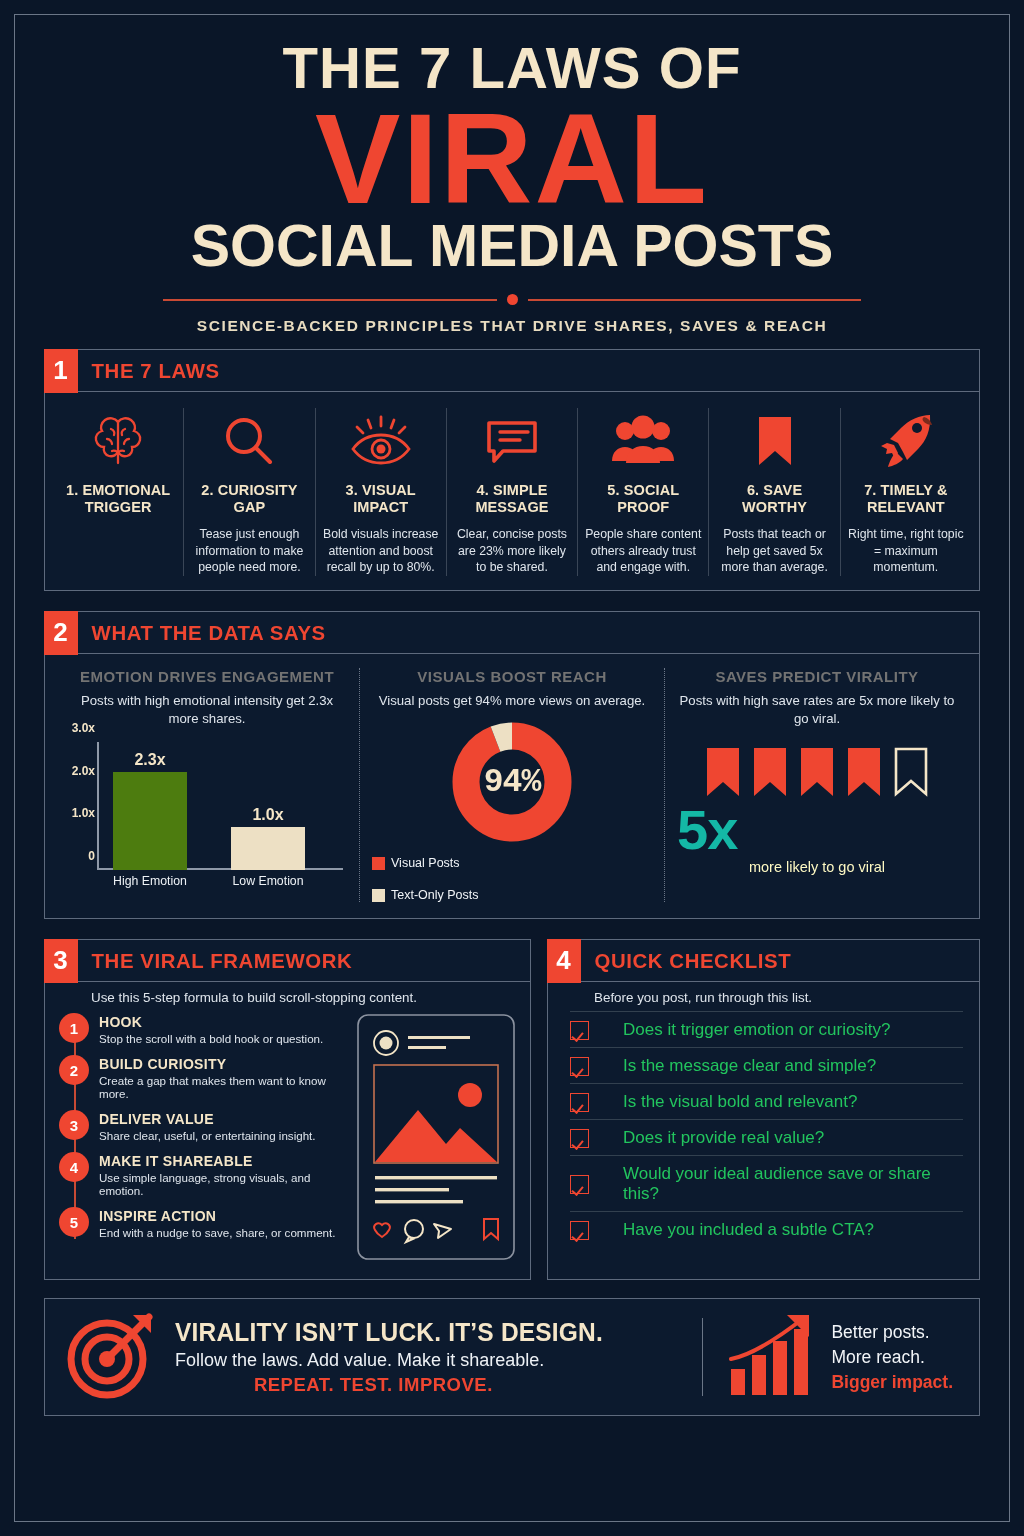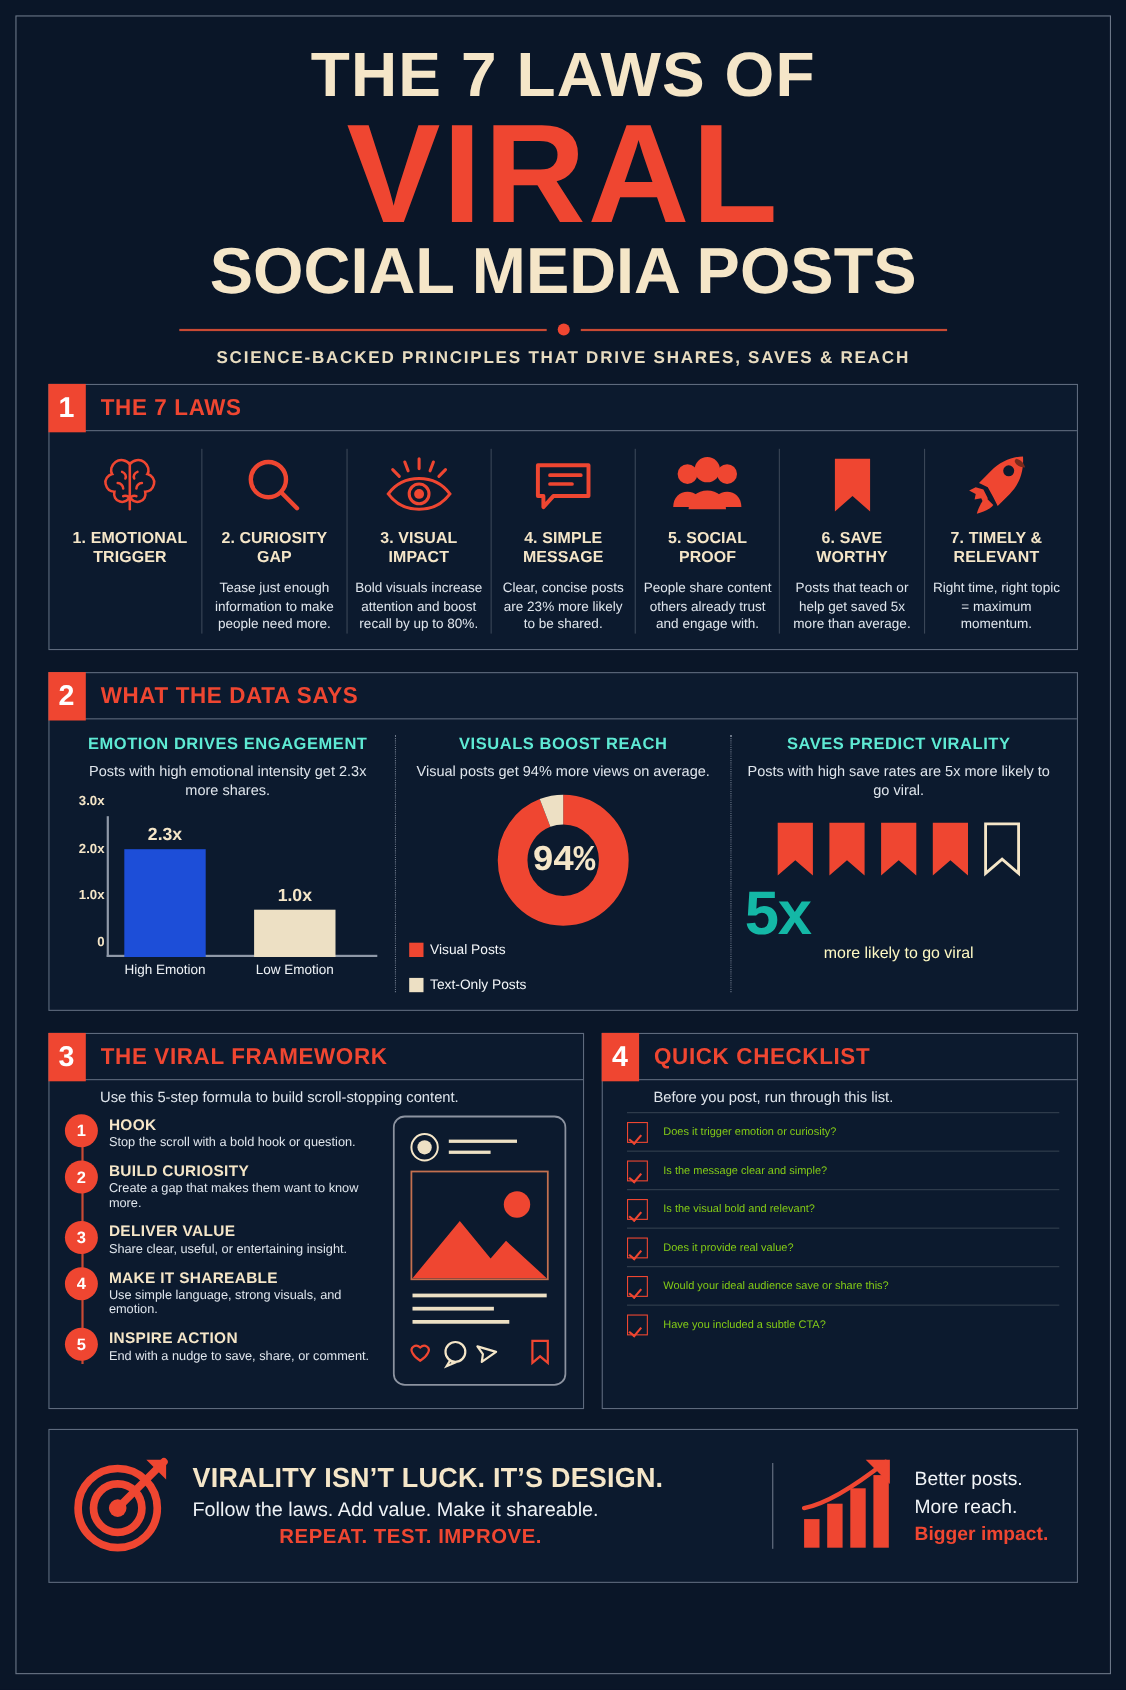--- a/index.html
+++ b/index.html
@@ -95,21 +95,21 @@
     line-height: 1.38;
   }
 
   
   #sec-data { margin-top: 20px; }
   .data-grid { display: flex; padding: 14px 10px 16px; }
   .dpanel { flex: 1; padding: 0 12px; position: relative; }
   .dpanel + .dpanel { border-left: 1.5px dotted #6b7687; }
   .dp-title {
     text-align: center; font-size: 15px; font-weight: bold;
-    color: #5eead4; letter-spacing: 0.5px;
+    color: #737373; letter-spacing: 0.5px;
   }
   .dp-sub {
     text-align: center; margin-top: 7px; font-size: 13.2px;
     color: #dfe5ec; line-height: 1.35;
   }
 
   
   .bar-wrap { position: relative; height: 150px; margin: 14px 0 0 0; }
   .bc-axisY {
     position: absolute; left: 30px; top: 0; bottom: 22px; width: 2px;
@@ -200,27 +200,27 @@
   .ck-box {
     flex: none; width: 19px; height: 19px;
     border: 1.8px solid #ef4631; position: relative;
   }
   .ck-box::after {
     content: ""; position: absolute;
     left: 3px; top: 8px; width: 5px; height: 9px;
     border-right: 2px solid #ef4631; border-bottom: 2px solid #ef4631;
     transform: rotate(40deg);
   }
-  .ck-txt { font-size: 10px; color: #84cc16; }
+  .ck-txt { font-size: 17px; color: #22c55e; margin-left: 20px; }
 
   
   .footer {
     display: flex; align-items: center;
     border: 1.5px solid #5e6a7d; background: #0c1a2e;
-    margin: 18px 26px 0; padding: 0 18px; height: 140px;
+    margin: 18px 26px 0; padding: 0 18px; height: 118px;
   }
   .ft-left { display: flex; align-items: center; gap: 16px; flex: 1; }
   .ft-txt { }
   .ft-h {
     font-size: 25px; font-weight: bold; color: #f5e6c8; letter-spacing: 0.2px;
     font-family: "Liberation Sans Narrow","Liberation Sans", sans-serif;
     transform: scaleX(0.98); transform-origin: left center;
   }
   .ft-s { font-size: 18px; color: #eef2f6; margin-top: 3px; }
   .ft-r {
@@ -360,21 +360,21 @@
         <div class="dp-title">EMOTION DRIVES ENGAGEMENT</div>
         <div class="dp-sub">Posts with high emotional intensity get 2.3x more shares.</div>
         <div class="bar-wrap">
           <div class="bc-axisY"></div>
           <div class="bc-axisX"></div>
           <div class="bc-tick" style="bottom:calc(22px + 128px)">3.0x</div>
           <div class="bc-tick" style="bottom:calc(22px + 85.3px)">2.0x</div>
           <div class="bc-tick" style="bottom:calc(22px + 42.6px)">1.0x</div>
           <div class="bc-tick" style="bottom:22px">0</div>
 
-          <div class="bc-bar" style="left:46px;width:74px;height:98px;background:#1d4ed8">
+          <div class="bc-bar" style="left:46px;width:74px;height:98px;background:#4d7c0f">
             <div class="bc-val">2.3x</div>
             <div class="bc-cat">High Emotion</div>
           </div>
           <div class="bc-bar" style="left:164px;width:74px;height:42.6px;background:#ede0c4">
             <div class="bc-val">1.0x</div>
             <div class="bc-cat">Low Emotion</div>
           </div>
         </div>
       </div>
 

